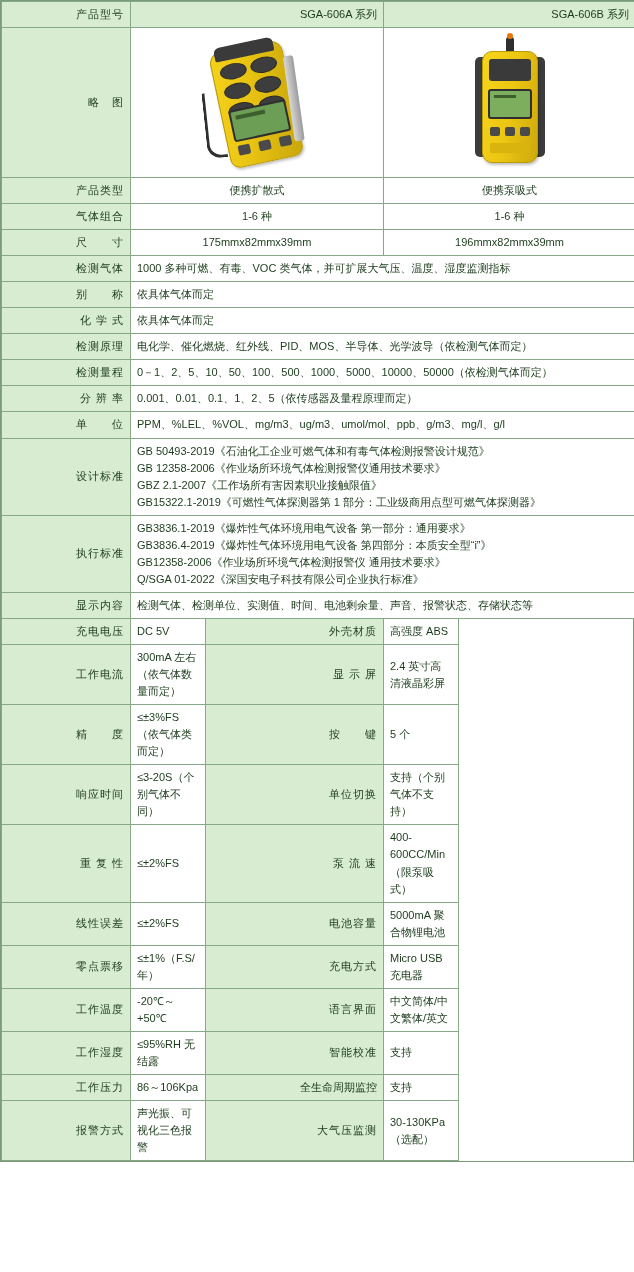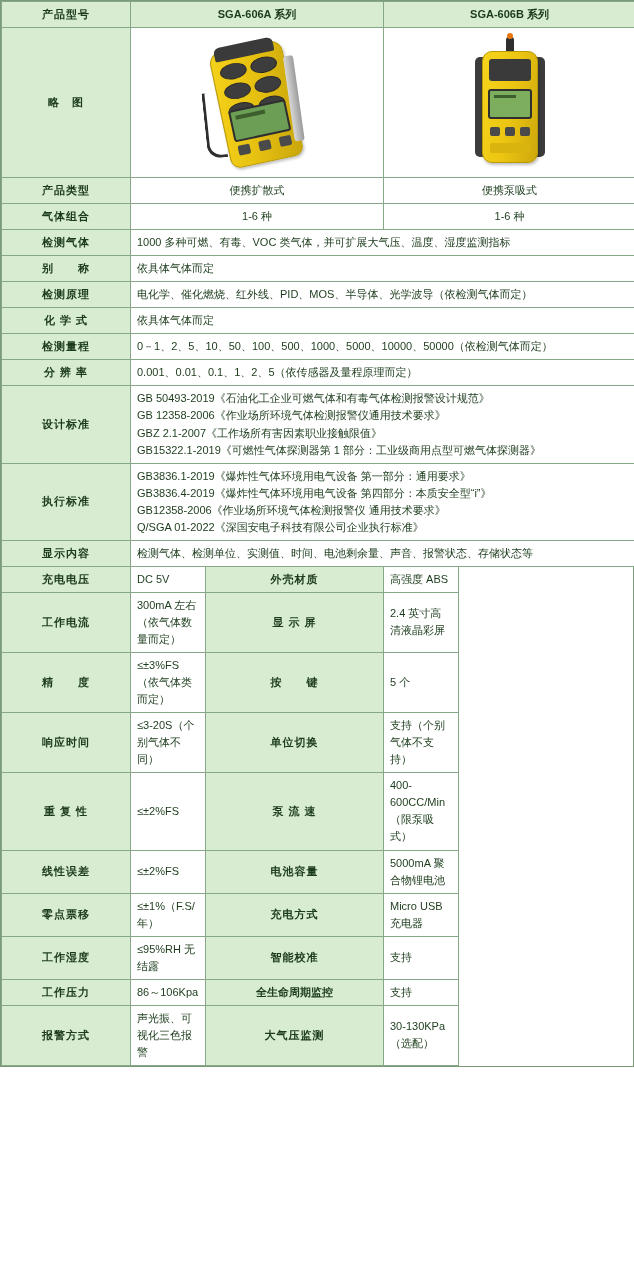--- a/index.html
+++ b/index.html
@@ -22,22 +22,22 @@
   table.spec td {
     border: 1px solid #86a886;
     padding: 4px 6px;
     font-size: 11px;
     color: #1b3b1b;
     vertical-align: middle;
     line-height: 1.55;
   }
   td.label {
     background: #d8ecd2;
-    text-align: center;
-    font-weight: bold;
+    text-align: right;
+    font-weight: normal;
     color: #13421a;
     font-size: 12px;
     letter-spacing: 1px;
     width: 129px;
   }
   td.label.sub {
     letter-spacing: 0px;
   }
   td.val {
     background: #ffffff;
@@ -328,44 +328,53 @@
   <tr>
     <td class="label">产品类型</td>
     <td class="val center" colspan="2">便携扩散式</td>
     <td class="val center" colspan="2">便携泵吸式</td>
   </tr>
   <tr>
     <td class="label">气体组合</td>
     <td class="val center" colspan="2">1-6 种</td>
     <td class="val center" colspan="2">1-6 种</td>
   </tr>
+  <tr>
+    <td class="label">尺　　寸</td>
+    <td class="val center" colspan="2">175mmx82mmx39mm</td>
+    <td class="val center" colspan="2">196mmx82mmx39mm</td>
+  </tr>
 
   <tr>
     <td class="label">检测气体</td>
     <td class="val" colspan="4">1000 多种可燃、有毒、VOC 类气体，并可扩展大气压、温度、湿度监测指标</td>
   </tr>
   <tr>
     <td class="label">别　　称</td>
     <td class="val" colspan="4">依具体气体而定</td>
   </tr>
   <tr>
+    <td class="label">化 学 式</td>
+    <td class="val" colspan="4">依具体气体而定</td>
+  </tr>
+  <tr>
     <td class="label">检测原理</td>
     <td class="val" colspan="4">电化学、催化燃烧、红外线、PID、MOS、半导体、光学波导（依检测气体而定）</td>
   </tr>
   <tr>
-    <td class="label">化 学 式</td>
-    <td class="val" colspan="4">依具体气体而定</td>
-  </tr>
-  <tr>
     <td class="label">检测量程</td>
     <td class="val" colspan="4">0－1、2、5、10、50、100、500、1000、5000、10000、50000（依检测气体而定）</td>
   </tr>
   <tr>
     <td class="label">分 辨 率</td>
     <td class="val" colspan="4">0.001、0.01、0.1、1、2、5（依传感器及量程原理而定）</td>
+  </tr>
+  <tr>
+    <td class="label">单　　位</td>
+    <td class="val" colspan="4">PPM、%LEL、%VOL、mg/m3、ug/m3、umol/mol、ppb、g/m3、mg/l、g/l</td>
   </tr>
 
   <tr>
     <td class="label">设计标准</td>
     <td class="val multiline" colspan="4">GB 50493-2019《石油化工企业可燃气体和有毒气体检测报警设计规范》
 GB 12358-2006《作业场所环境气体检测报警仪通用技术要求》
 GBZ 2.1-2007《工作场所有害因素职业接触限值》
 GB15322.1-2019《可燃性气体探测器第 1 部分：工业级商用点型可燃气体探测器》</td>
   </tr>
 
@@ -425,20 +434,27 @@
 
   </tr>
   <tr>
     <td class="label">零点票移</td>
     <td class="val">≤±1%（F.S/年）</td>
     <td class="label">充电方式</td>
     <td class="val">Micro USB 充电器</td>
 
   </tr>
   <tr>
+    <td class="label">工作温度</td>
+    <td class="val">-20℃～+50℃</td>
+    <td class="label">语言界面</td>
+    <td class="val">中文简体/中文繁体/英文</td>
+
+  </tr>
+  <tr>
     <td class="label">工作湿度</td>
     <td class="val">≤95%RH 无结露</td>
     <td class="label">智能校准</td>
     <td class="val">支持</td>
 
   </tr>
   <tr>
     <td class="label">工作压力</td>
     <td class="val">86～106Kpa</td>
     <td class="label" style="letter-spacing:0">全生命周期监控</td>

